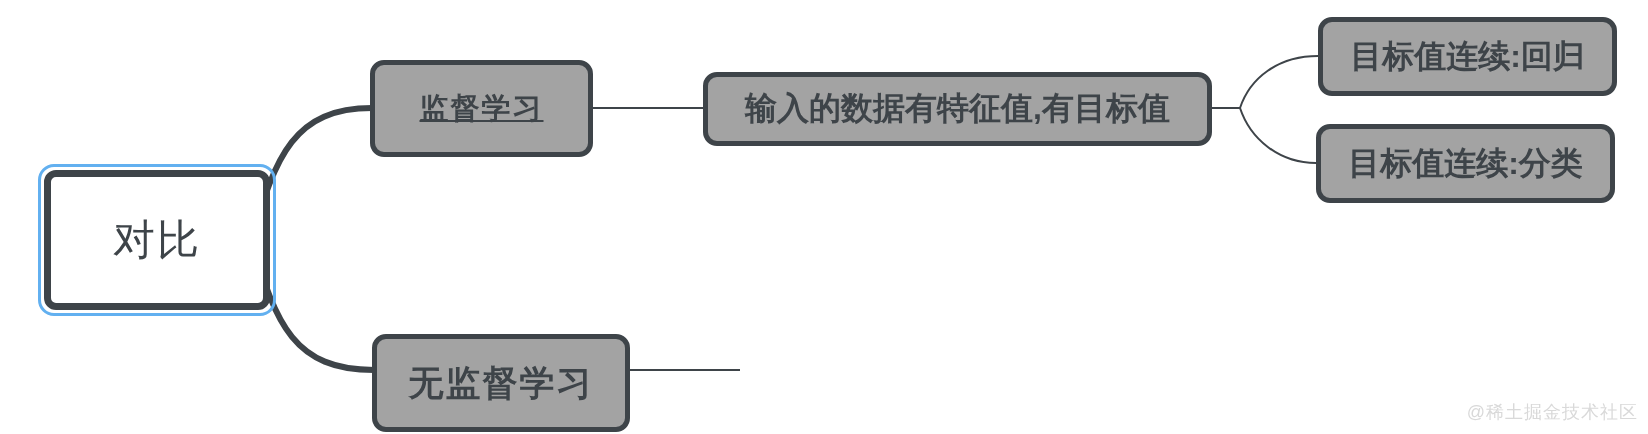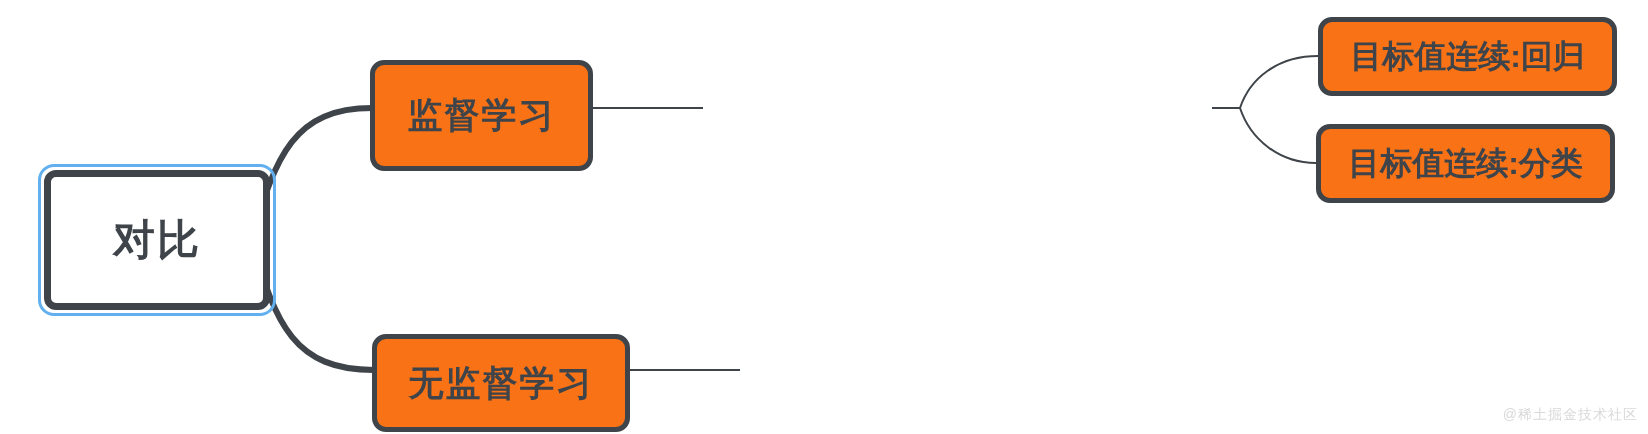--- a/index.html
+++ b/index.html
@@ -18,21 +18,21 @@
   .edges {
     position: absolute;
     left: 0;
     top: 0;
     width: 1648px;
     height: 434px;
   }
   .node {
     position: absolute;
     box-sizing: border-box;
-    background: #f97316;
+    background: #a3a3a3;
     border: 5px solid #3e4449;
     border-radius: 14px;
     color: #3e4449;
     display: flex;
     align-items: center;
     justify-content: center;
     font-weight: 600;
     white-space: nowrap;
     cursor: default;
   }
@@ -52,36 +52,36 @@
     box-sizing: border-box;
     width: 100%;
     height: 100%;
     background: #ffffff;
     border: 7px solid #3e4449;
     border-radius: 12px;
     color: #3e4449;
     display: flex;
     align-items: center;
     justify-content: center;
-    font-weight: 700;
+    font-weight: 400;
     font-size: 42px;
     letter-spacing: 2px;
   }
-  .n-supervised   { left: 370px;  top: 60px;  width: 223px; height: 111px;  font-size: 35px; letter-spacing: 2px; }
+  .n-supervised   { left: 370px;  top: 60px;  width: 223px; height: 97px;  font-size: 29px; letter-spacing: 2px; text-decoration: underline; }
   .n-sup-detail   { left: 703px;  top: 72px;  width: 509px; height: 74px;  font-size: 32px; }
   .n-leaf-reg     { left: 1318px; top: 17px;  width: 299px; height: 79px;  font-size: 32px; }
   .n-leaf-cls     { left: 1316px; top: 124px; width: 299px; height: 79px;  font-size: 32px; }
   .n-unsupervised { left: 372px;  top: 322px; width: 258px; height: 98px;  font-size: 35px; letter-spacing: 2px; margin-top: 12px; }
   .n-unsup-detail { left: 740px;  top: 330px; width: 505px; height: 80px;  font-size: 32px; }
   .watermark {
     position: absolute;
     right: 10px;
     bottom: 10px;
     color: #d9d9d9;
-    font-size: 14px;
+    font-size: 18px;
     font-weight: 400;
     letter-spacing: 1px;
     user-select: none;
   }
 </style>
 </head>
 <body>
 
 <div class="canvas">
 
@@ -94,20 +94,21 @@
     <path d="M 1240 108 C 1250 138, 1278 163, 1316 163" fill="none" stroke="#3e4449" stroke-width="2"></path>
     <path d="M 630 370 L 740 370" fill="none" stroke="#3e4449" stroke-width="2"></path>
   </svg>
 
   <div class="root-ring">
     <div class="root-node">对比</div>
   </div>
 
   <div class="node n-supervised">监督学习</div>
 
+  <div class="node n-sup-detail">输入的数据有特征值,有目标值</div>
 
   <div class="node n-leaf-reg">目标值连续:回归</div>
 
   <div class="node n-leaf-cls">目标值连续:分类</div>
 
   <div class="node n-unsupervised">无监督学习</div>
 
 
   <div class="watermark">@稀土掘金技术社区</div>
 

